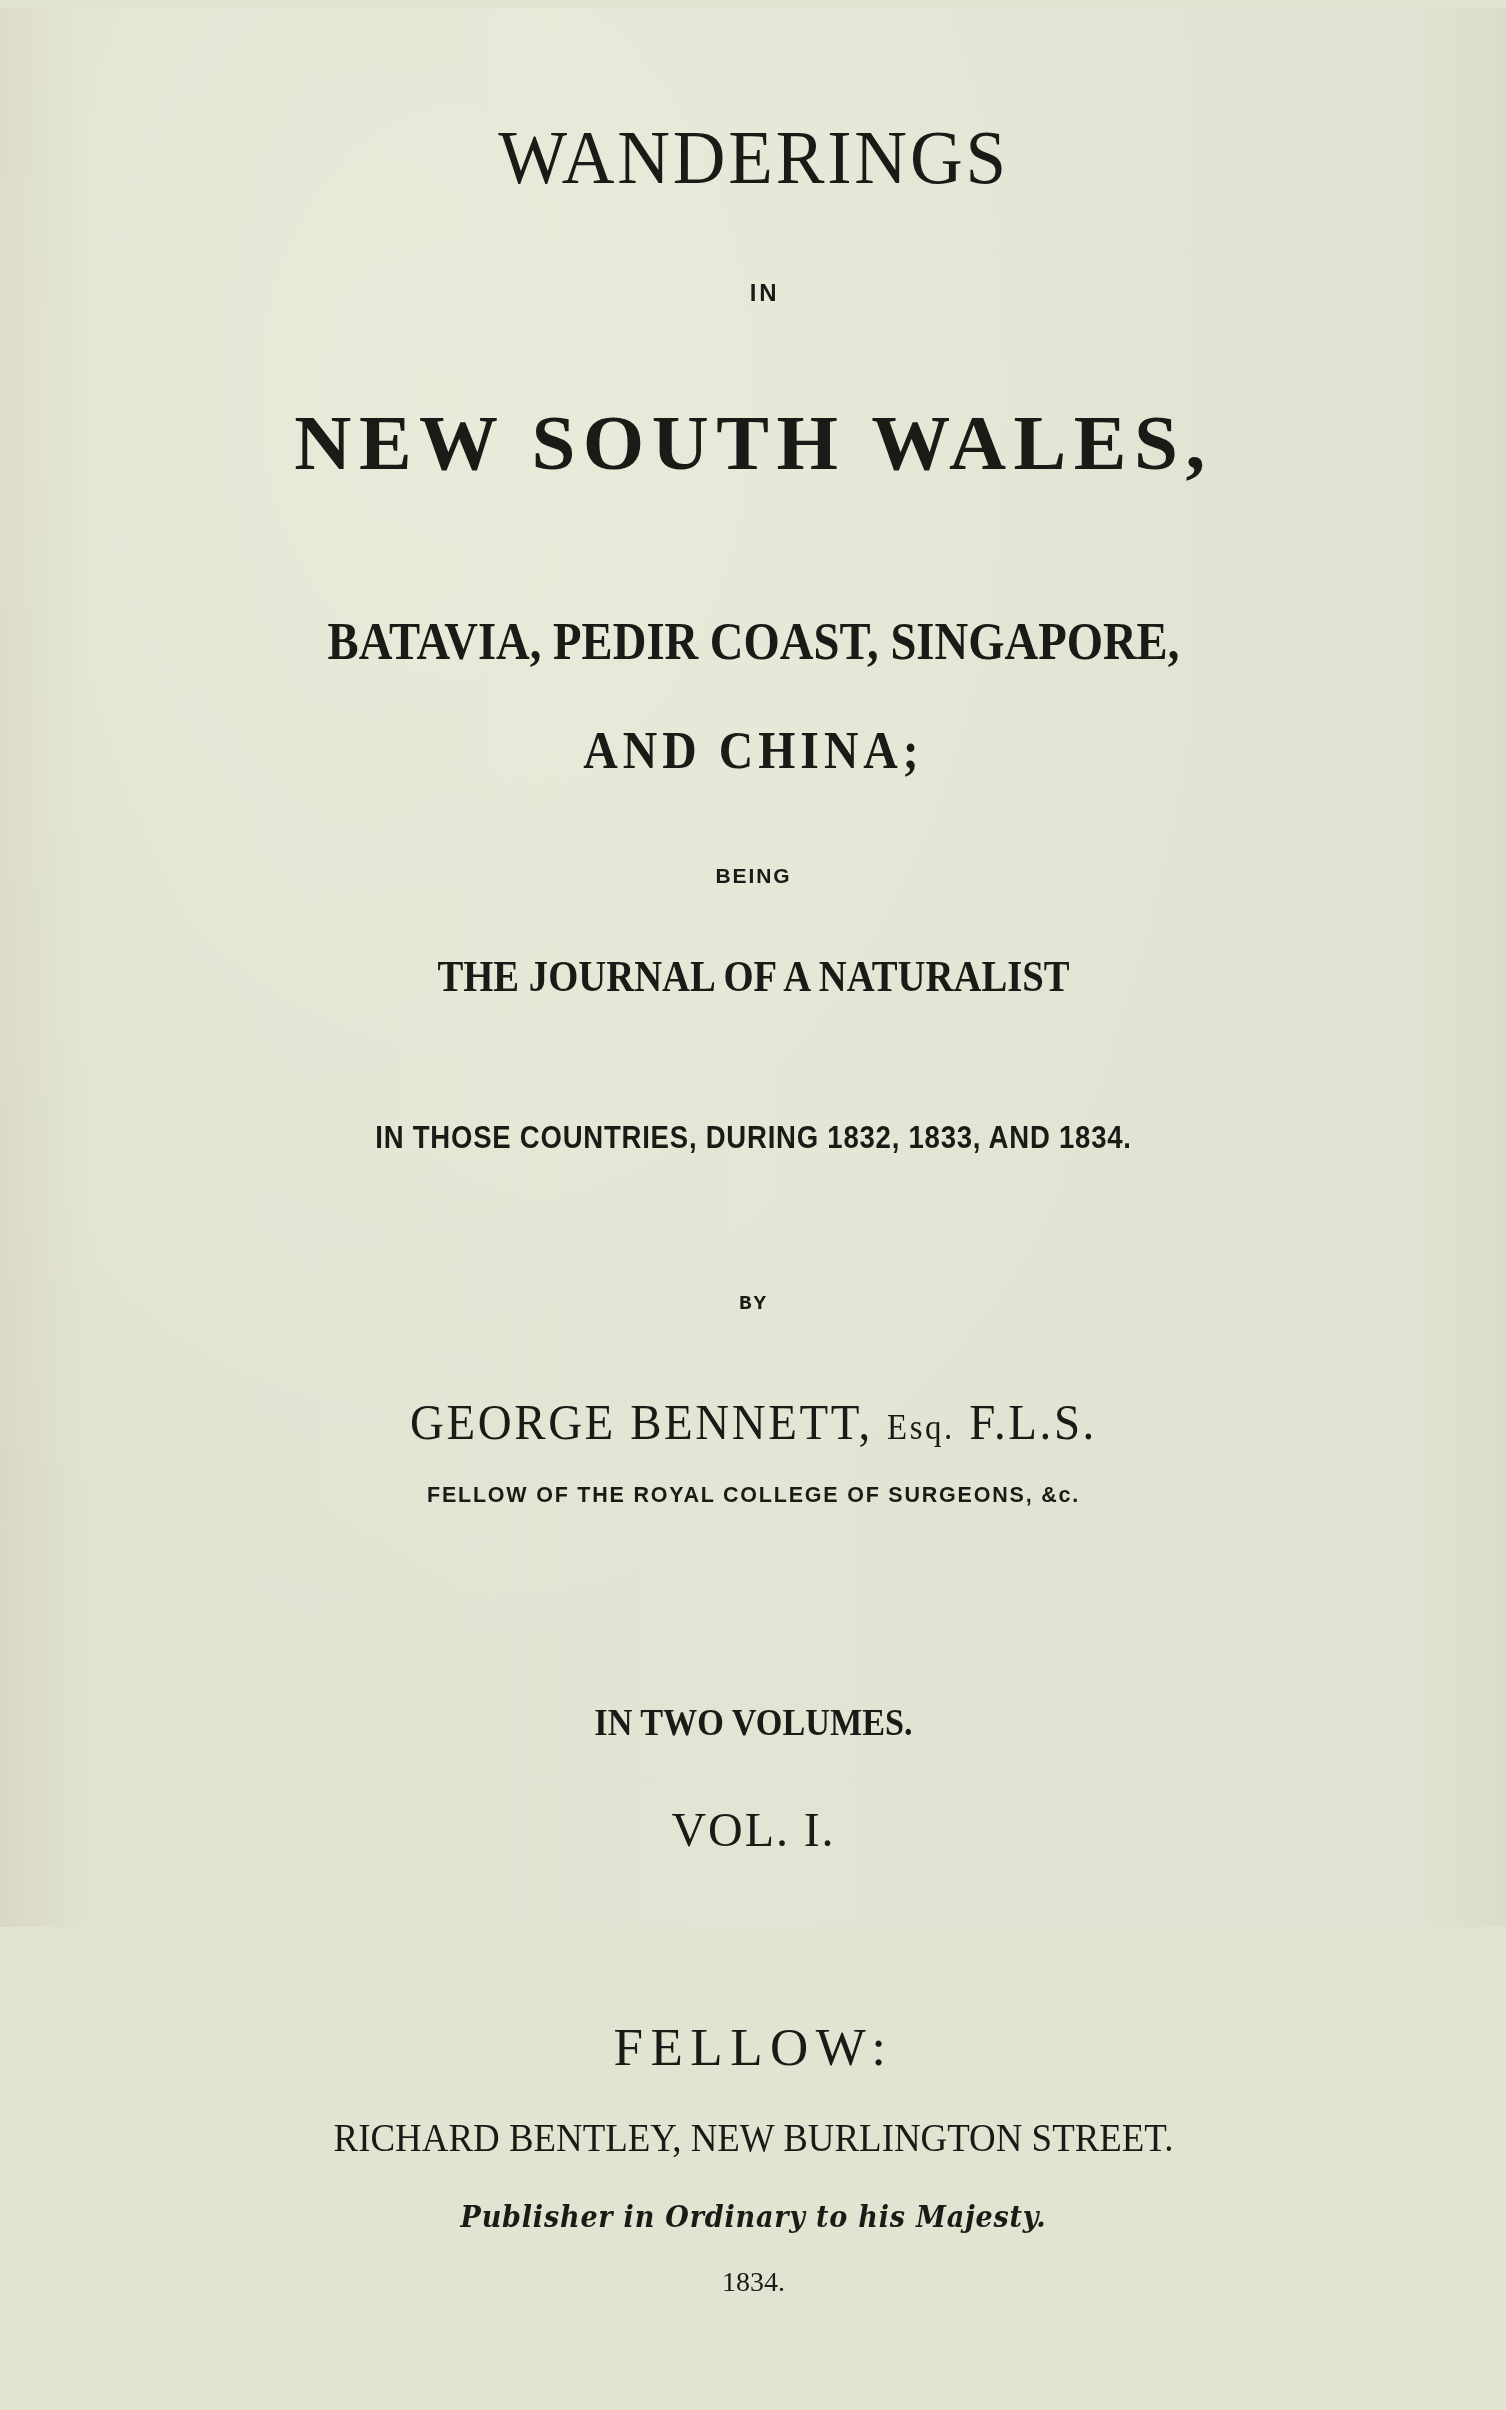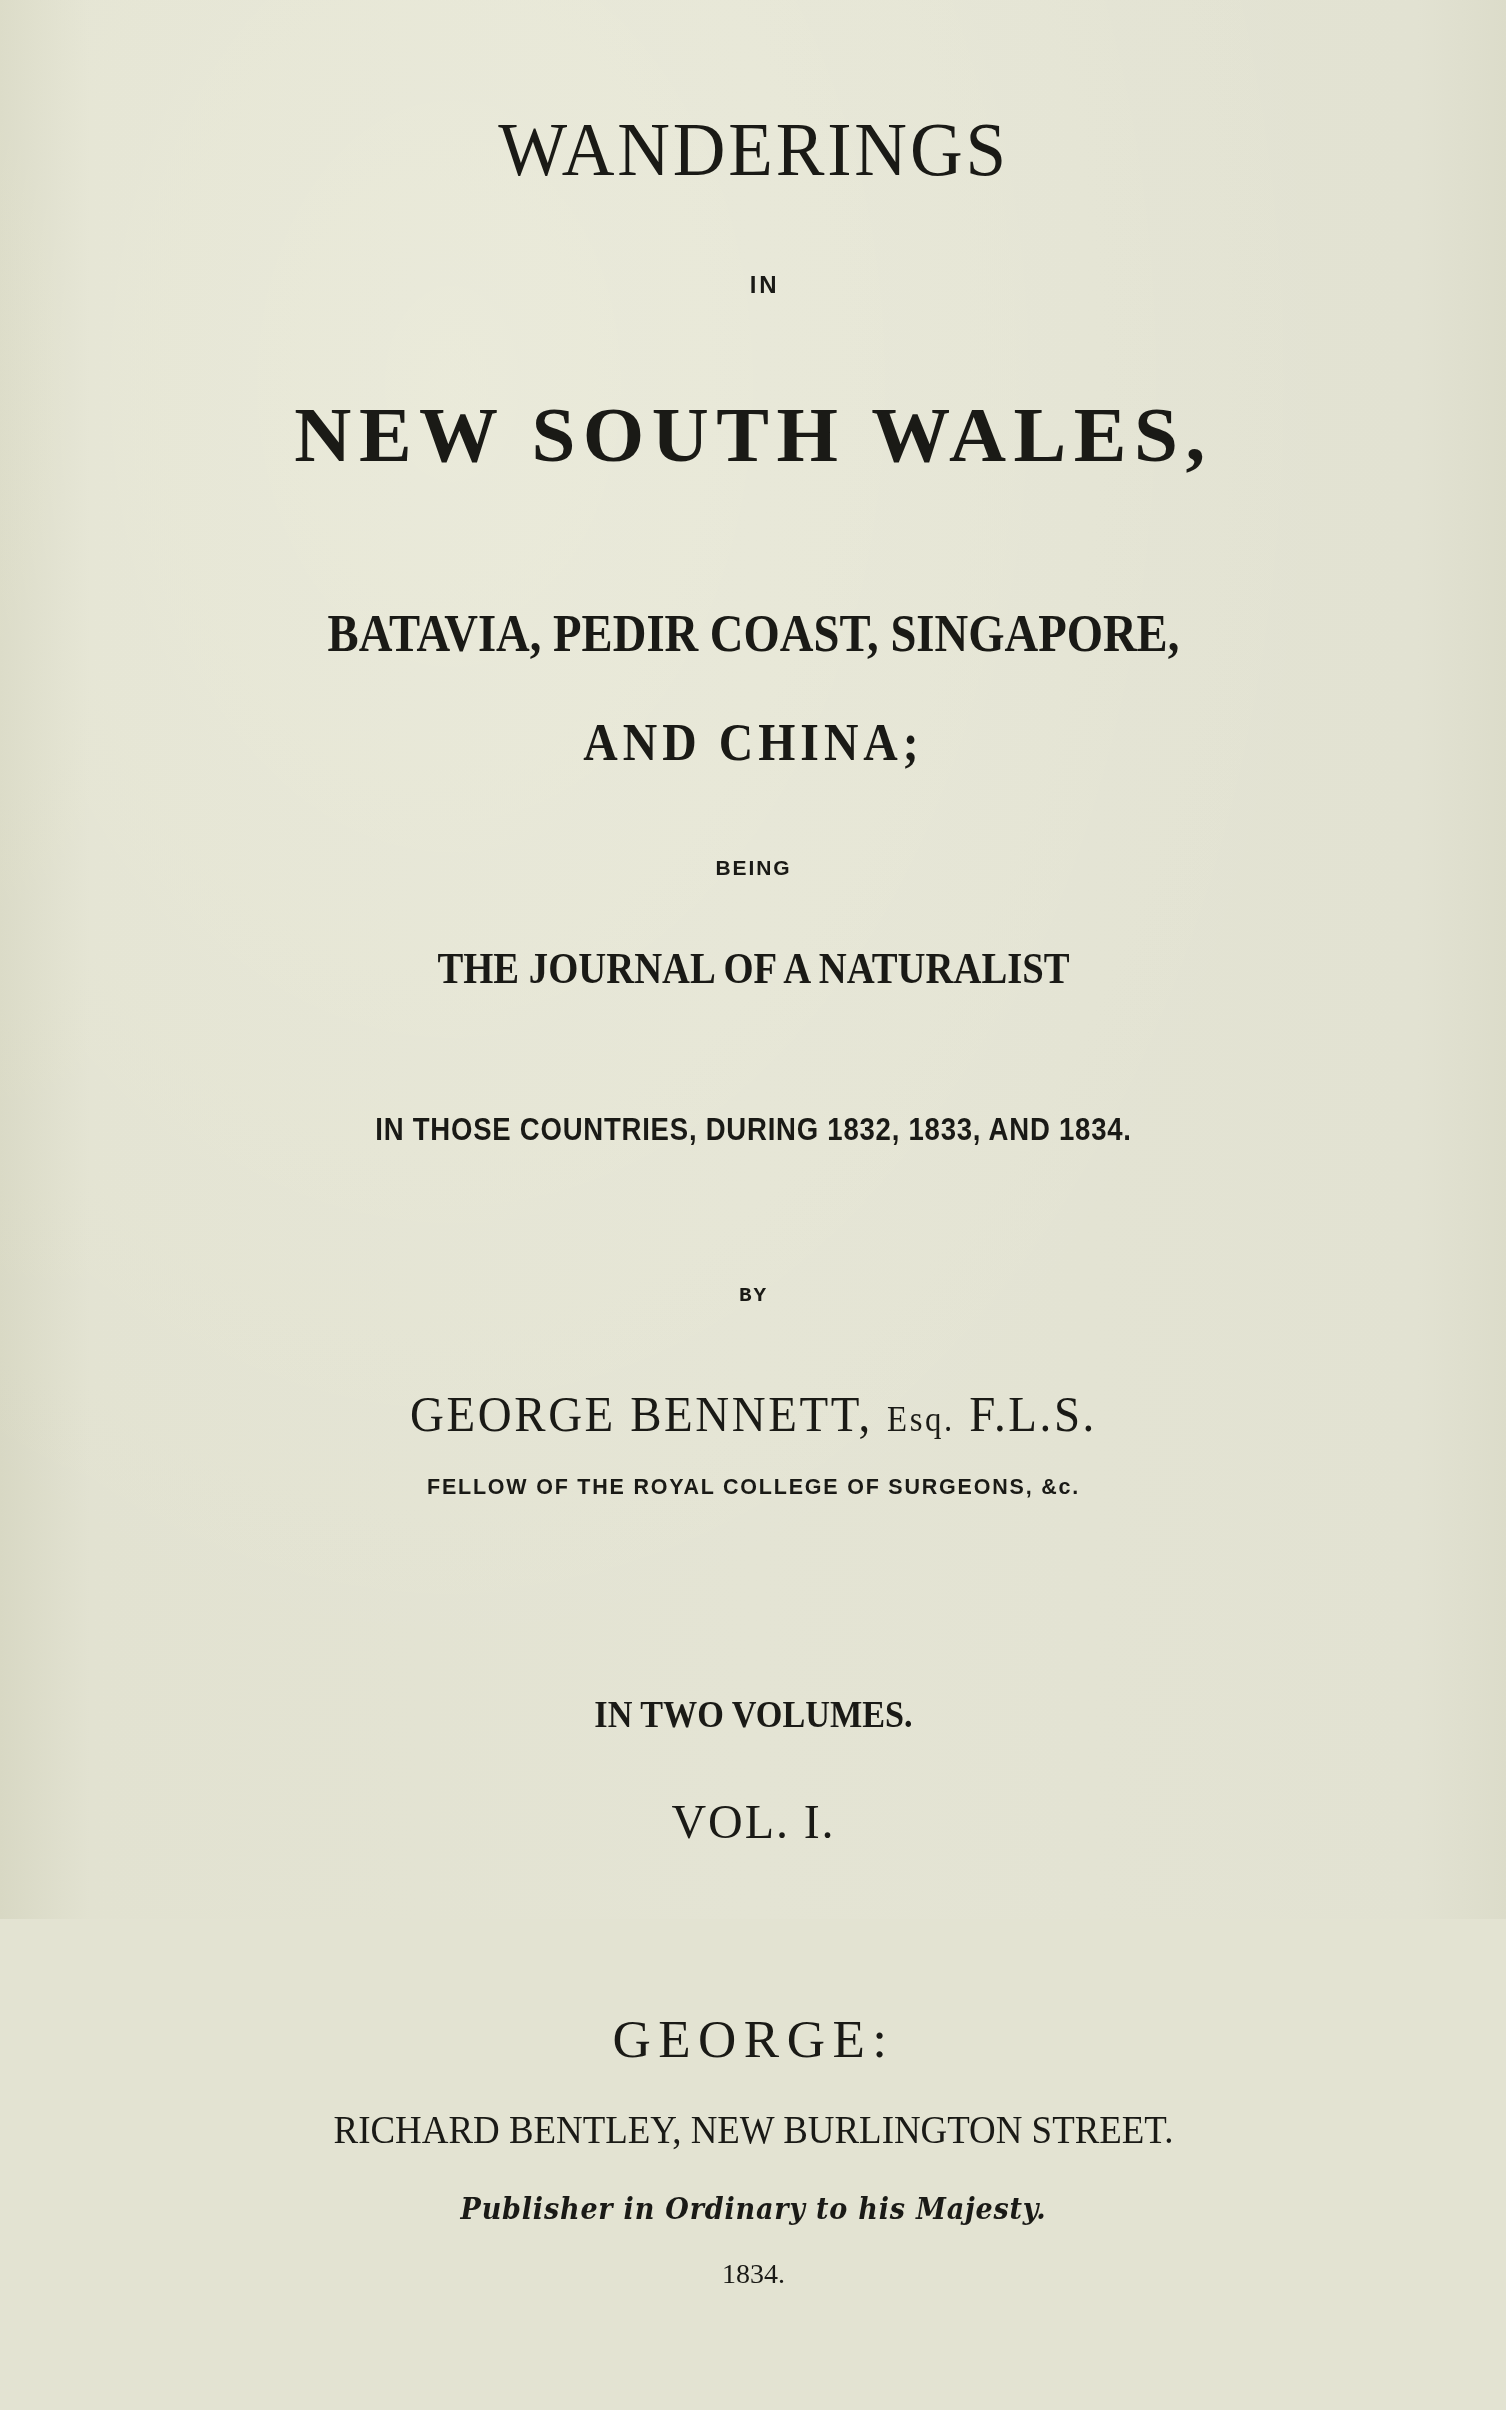--- a/index.html
+++ b/index.html
@@ -10,21 +10,21 @@
       width: 1507px;
       height: 2411px;
       background: #e3e3d2;
       overflow: hidden;
       position: relative;
       font-family: "Liberation Serif", "DejaVu Serif", serif;
       color: #1a1a16;
     }
     .page {
       position: absolute;
-      left: 0; top: 0;
+      left: 0; top: 8px;
       width: 1507px;
       height: 1919px;
       background:
         radial-gradient(ellipse at 30% 20%, rgba(255,255,240,0.25), rgba(0,0,0,0) 60%),
         linear-gradient(90deg, #d8d8c4 0%, #e2e2d1 6%, #e4e4d4 50%, #e2e2d2 94%, #dcdcca 100%);
     }
     .line {
       position: absolute;
       left: 0;
       width: 1507px;
@@ -172,21 +172,21 @@
     <span class="esq-small">Esq.</span>
     <span>F.L.S.</span>
   </div>
 
   <div class="line small-caps fellow">FELLOW OF THE ROYAL COLLEGE OF SURGEONS, &amp;c.</div>
 
   <div class="line volumes">IN TWO VOLUMES.</div>
 
   <div class="line vol">VOL. I.</div>
 
-  <div class="line london">GEORGE:</div>
+  <div class="line london">FELLOW:</div>
 
   <div class="line publisher">RICHARD BENTLEY, NEW BURLINGTON STREET.</div>
 
   <div class="line ordinary">Publisher in Ordinary to his Majesty.</div>
 
   <div class="line year">1834.</div>
 
 </div>
 
 

